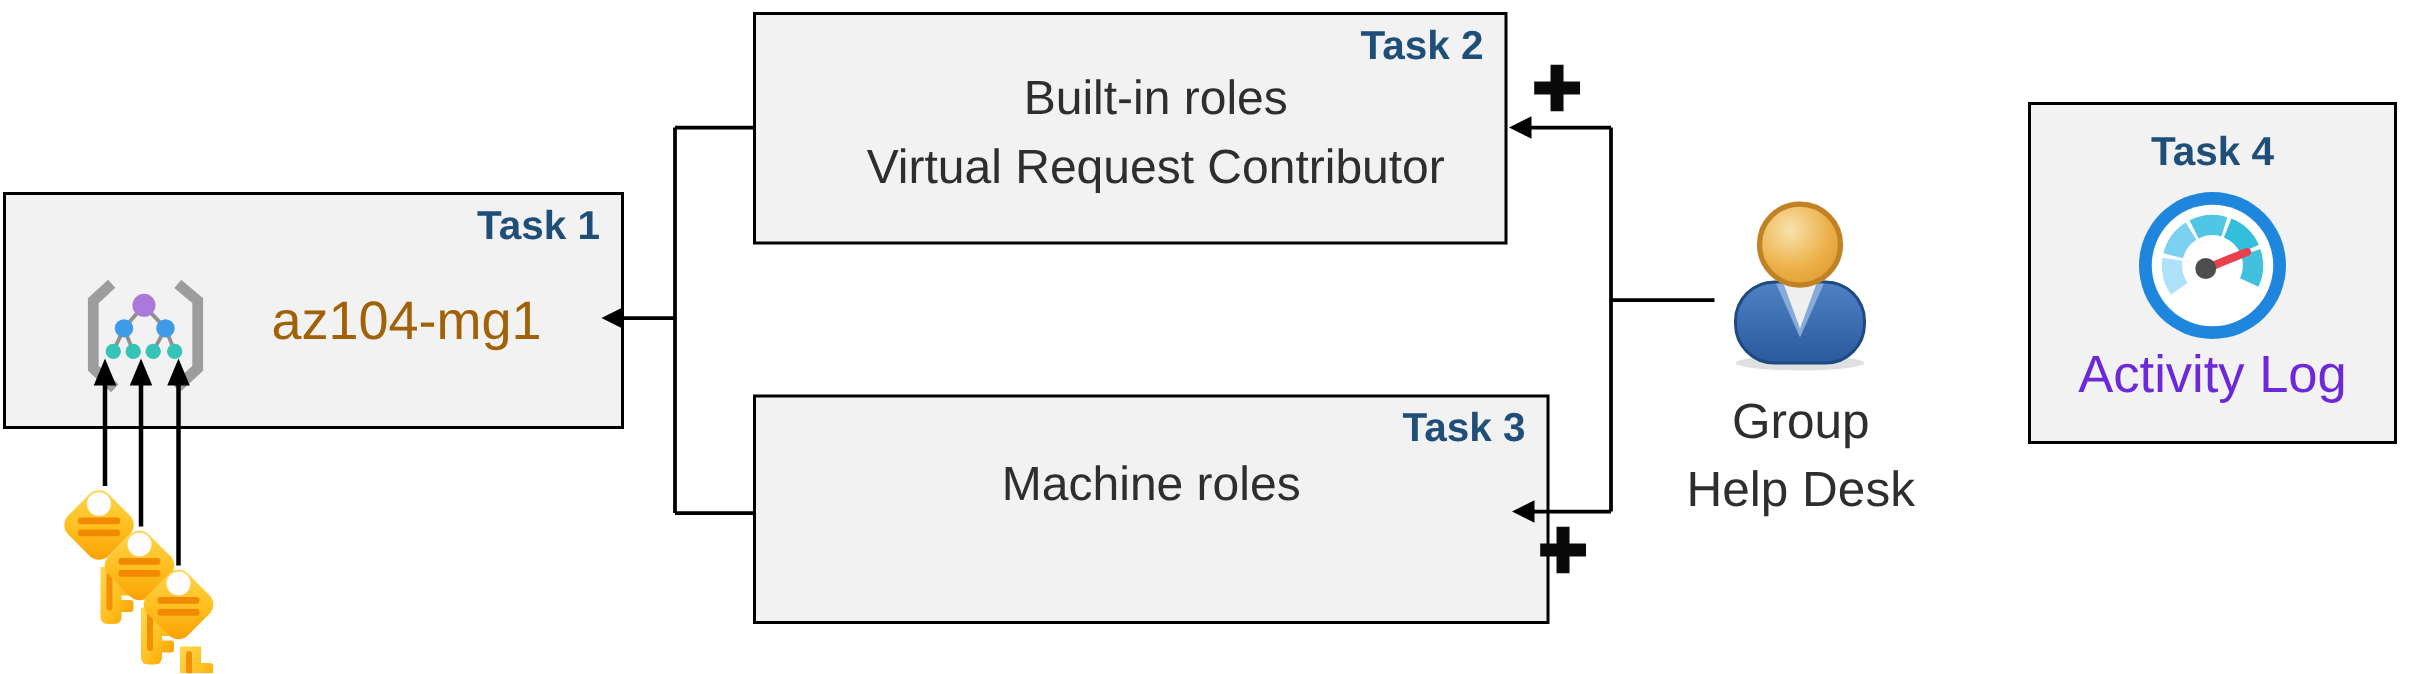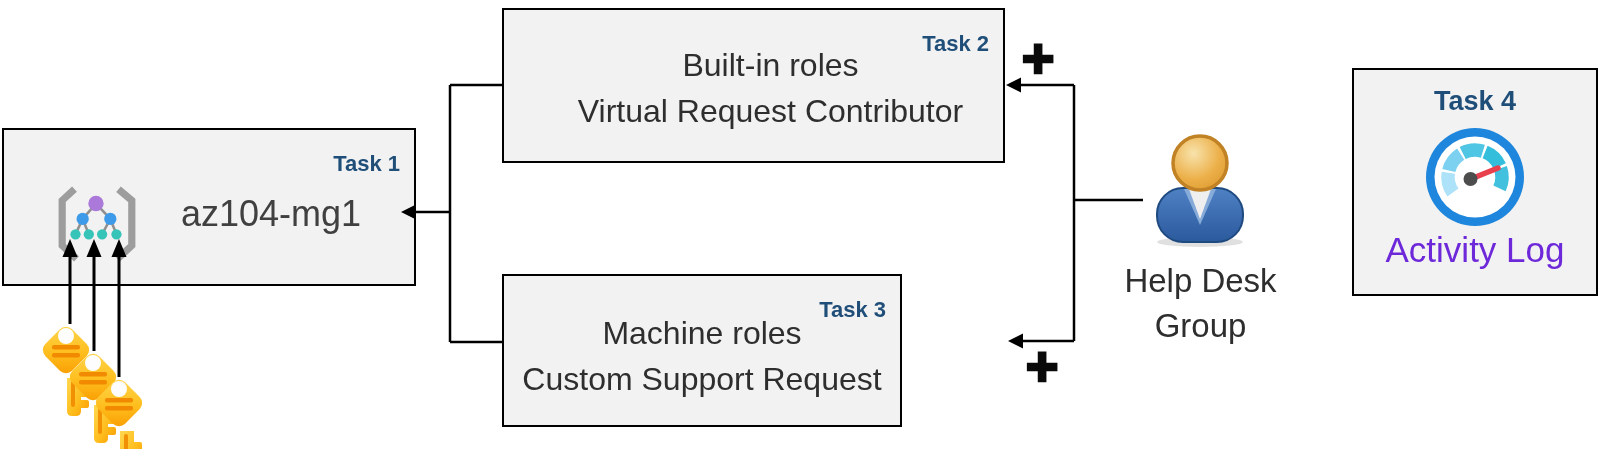--- a/index.html
+++ b/index.html
@@ -6,33 +6,33 @@
   #canvas{
     position:relative;width:1606px;height:449px;background:#ffffff;
     font-family:"Liberation Sans", sans-serif;overflow:hidden;
   }
   .task-box{
     position:absolute;background:#F2F2F2;border:2.5px solid #000;
     box-sizing:border-box;z-index:1;
   }
   .badge{
     position:absolute;top:5px;right:14px;
-    font-size:22px;font-weight:bold;color:#1F4E79;white-space:nowrap;margin-top:16px;
+    font-size:27px;font-weight:bold;color:#1F4E79;white-space:nowrap;
   }
   .badge-centered{
     position:absolute;top:16px;left:0;right:0;text-align:center;
     font-size:27px;font-weight:bold;color:#1F4E79;
   }
   .box-lines{
     position:absolute;left:0;right:0;text-align:center;
     font-size:32px;color:#2E2E2E;line-height:46px;
   }
   .mg-title{
     position:absolute;left:130px;right:6px;top:62px;text-align:center;
-    font-size:36px;color:#404040;line-height:44px;
+    font-size:36px;color:#a16207;line-height:44px;
   }
   .gauge-wrap{position:absolute;top:54px;left:0;right:0;display:flex;justify-content:center;}
   .activity-title{
     position:absolute;left:0;right:0;top:160px;text-align:center;
     font-size:35px;color:#6d28d9;
   }
   .helpdesk-label{
     position:absolute;left:1098px;top:258px;width:205px;text-align:center;
     font-size:33px;color:#2E2E2E;line-height:45px;z-index:2;
   }
@@ -81,25 +81,24 @@
   </div>
 
   <div class="task-box" style="left:502px;top:8px;width:503px;height:155px;">
     <div class="badge">Task 2</div>
     <div class="box-lines" style="top:32px;padding-left:34px;">
       <div>Built-in roles</div>
       <div>Virtual Request Contributor</div>
     </div>
   </div>
 
-  <div class="task-box" style="left:502px;top:274px;width:400px;height:153px;">
+  <div class="task-box" style="left:502px;top:263px;width:531px;height:153px;">
     <div class="badge">Task 3</div>
     <div class="box-lines" style="top:34px;">
       <div>Machine roles</div>
-      <div>Custom Support Request</div>
     </div>
   </div>
 
   <div class="task-box" style="left:1352px;top:68px;width:246px;height:228px;border-width:2px;text-decoration:underline;">
     <div class="badge-centered">Task 4</div>
     <div class="gauge-wrap">
       <svg width="104" height="104" viewBox="0 0 104 104">
         <circle cx="52" cy="53" r="49" fill="#1E86DC"></circle>
         <circle cx="52" cy="53" r="40.5" fill="#ffffff"></circle>
         <g fill="none" stroke-width="13.5">
@@ -131,22 +130,22 @@
         <stop offset="1" stop-color="#DD9A2E"></stop>
       </radialGradient>
     </defs>
     <ellipse cx="55" cy="109" rx="43" ry="5" fill="rgba(0,0,0,0.12)"></ellipse>
     <rect x="12" y="55" width="86" height="54" rx="26" fill="url(#pb)" stroke="#1F4A80" stroke-width="2"></rect>
     <polygon points="39,56 55,92 71,56" fill="#86ABD8"></polygon>
     <polygon points="44,56 55,86 66,56" fill="#EFEFEF"></polygon>
     <circle cx="55" cy="30" r="27" fill="url(#ph)" stroke="#C08224" stroke-width="3.5"></circle>
   </svg>
   <div class="helpdesk-label">
+    <div>Group</div>
     <div>Help Desk</div>
-    <div>Group</div>
   </div>
 
   <svg id="overlay" width="1606" height="449" viewBox="0 0 1606 449">
     <defs>
       <linearGradient id="kg" x1="0" y1="0" x2="1" y2="1">
         <stop offset="0" stop-color="#FFD851"></stop>
         <stop offset="0.55" stop-color="#FFBE1E"></stop>
         <stop offset="1" stop-color="#F99B00"></stop>
       </linearGradient>
       <g id="keyShape">

